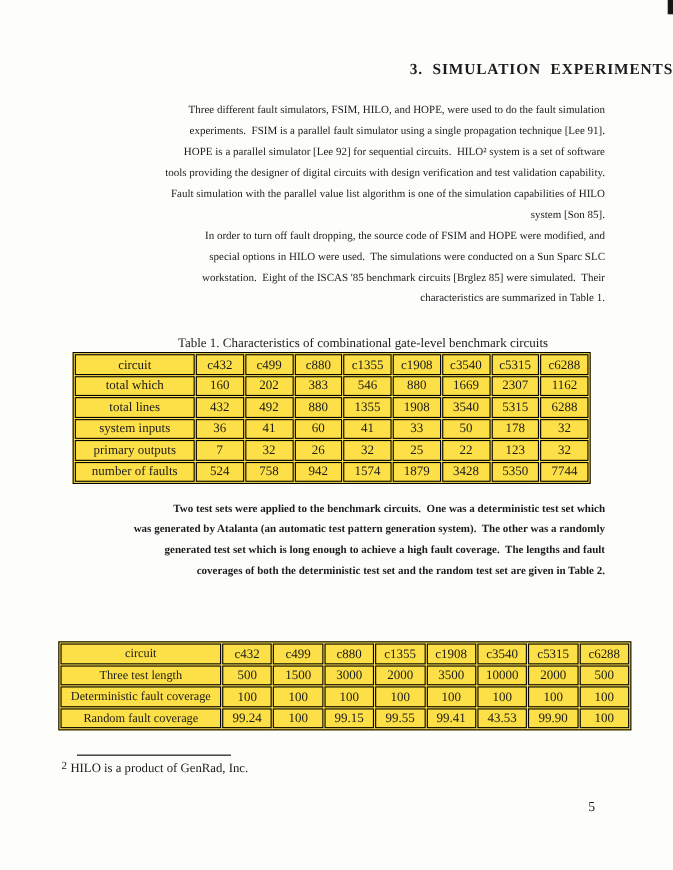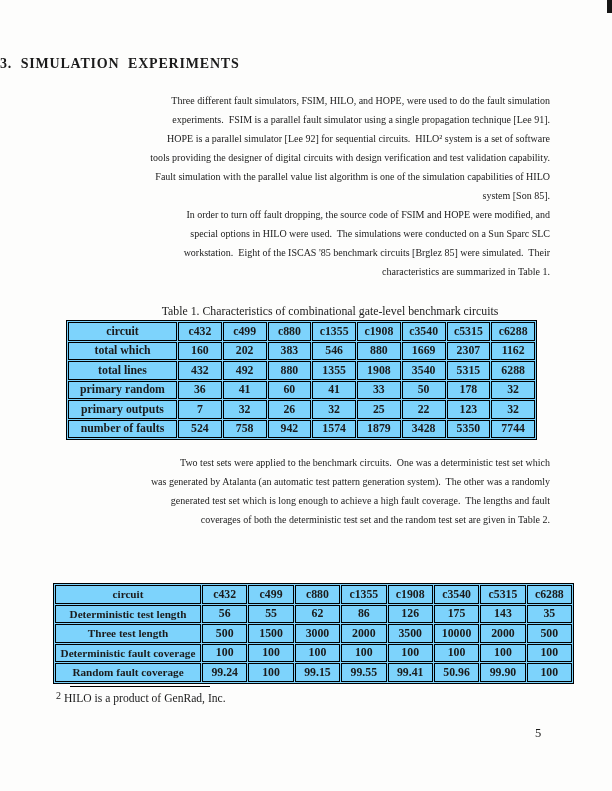--- a/index.html
+++ b/index.html
@@ -21,59 +21,58 @@
     width: 5px;
     height: 13px;
     background: #161616;
   }
 
   .section-title {
     position: absolute;
     top: 56px;
     left: 0;
     width: 612px;
-    text-align: left;
+    text-align: right;
     font-size: 14px;
     font-weight: bold;
     letter-spacing: 0.8px;
     white-space: pre;
   }
 
   .para {
     position: absolute;
     left: 68px;
     width: 482px;
     font-size: 10px;
     line-height: 19px;
     white-space: pre-wrap;
     text-indent: 24px;
     text-align: right;
   }
   #para-1 { top: 91px; }
   #para-2 { top: 205px; }
-  #para-3 { top: 453px; }
+  #para-3 { top: 453px; font-weight: bold; }
 
   .table-caption {
     position: absolute;
     left: 0;
     width: 612px;
     text-align: center;
     font-size: 11.8px;
   }
   #caption-1 { top: 304px; margin-left: 24px; }
   #caption-2 { top: 550px; }
 
   table.bench {
     position: absolute;
     border-collapse: separate;
     border-spacing: 1px;
     border: 1px solid #000;
     table-layout: fixed;
-    background: #7dd3fc;
-    font-weight: bold;
+    background: #fde047;
   }
   table.bench td {
     border: 1px solid #000;
     text-align: center;
     vertical-align: middle;
     font-size: 11.8px;
     padding: 0 2px;
     height: 16.5px;
     white-space: nowrap;
     overflow: hidden;
@@ -164,21 +163,21 @@
           <td>432</td>
           <td>492</td>
           <td>880</td>
           <td>1355</td>
           <td>1908</td>
           <td>3540</td>
           <td>5315</td>
           <td>6288</td>
         </tr>
         <tr>
-          <td>primary random</td>
+          <td>system inputs</td>
           <td>36</td>
           <td>41</td>
           <td>60</td>
           <td>41</td>
           <td>33</td>
           <td>50</td>
           <td>178</td>
           <td>32</td>
         </tr>
         <tr>
@@ -219,31 +218,20 @@
           <td>c432</td>
           <td>c499</td>
           <td>c880</td>
           <td>c1355</td>
           <td>c1908</td>
           <td>c3540</td>
           <td>c5315</td>
           <td>c6288</td>
         </tr>
         <tr>
-          <td>Deterministic test length</td>
-          <td>56</td>
-          <td>55</td>
-          <td>62</td>
-          <td>86</td>
-          <td>126</td>
-          <td>175</td>
-          <td>143</td>
-          <td>35</td>
-        </tr>
-        <tr>
           <td>Three test length</td>
           <td>500</td>
           <td>1500</td>
           <td>3000</td>
           <td>2000</td>
           <td>3500</td>
           <td>10000</td>
           <td>2000</td>
           <td>500</td>
         </tr>
@@ -258,21 +246,21 @@
           <td>100</td>
           <td>100</td>
         </tr>
         <tr>
           <td>Random fault coverage</td>
           <td>99.24</td>
           <td>100</td>
           <td>99.15</td>
           <td>99.55</td>
           <td>99.41</td>
-          <td>50.96</td>
+          <td>43.53</td>
           <td>99.90</td>
           <td>100</td>
         </tr>
       </tbody>
   </table>
 
   <div class="footnote-rule"></div>
 
   <div class="footnote">
     <span class="fn-marker">2</span><span>HILO is a product of GenRad, Inc.</span>

